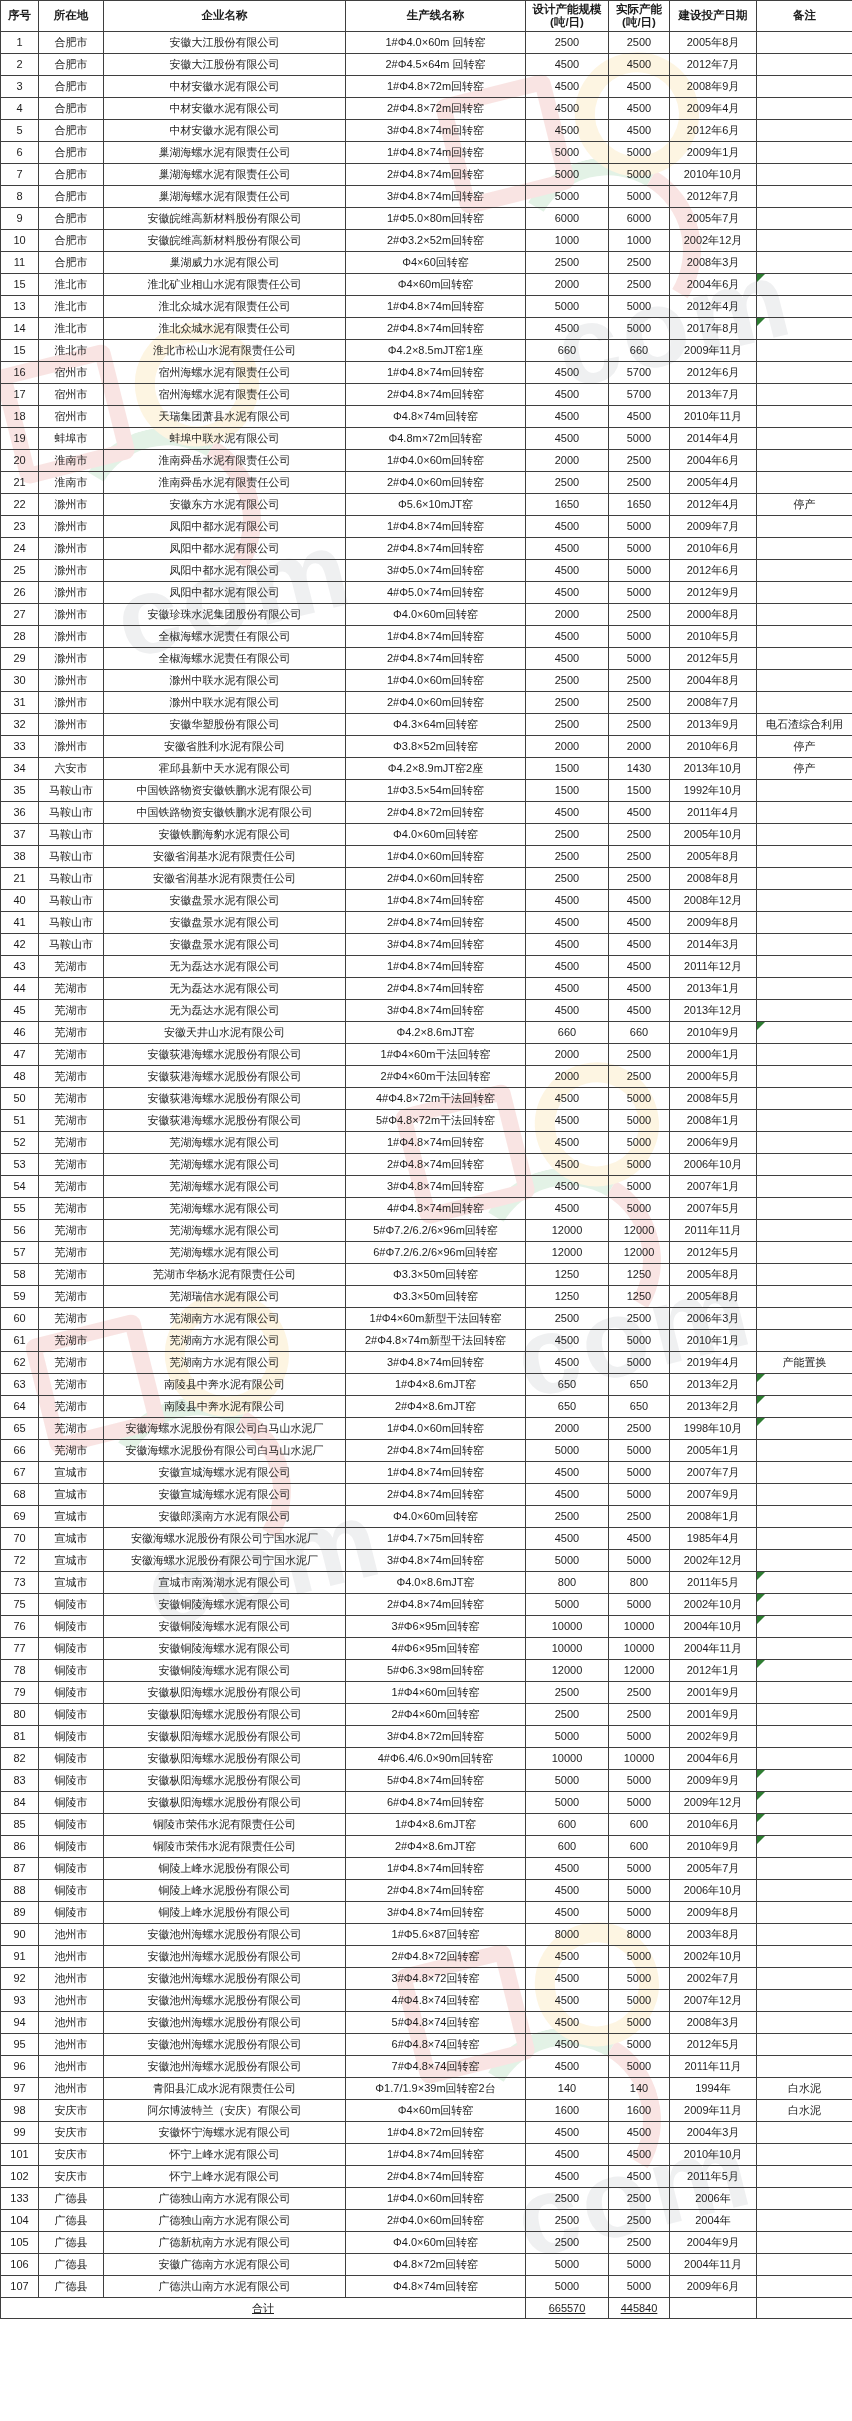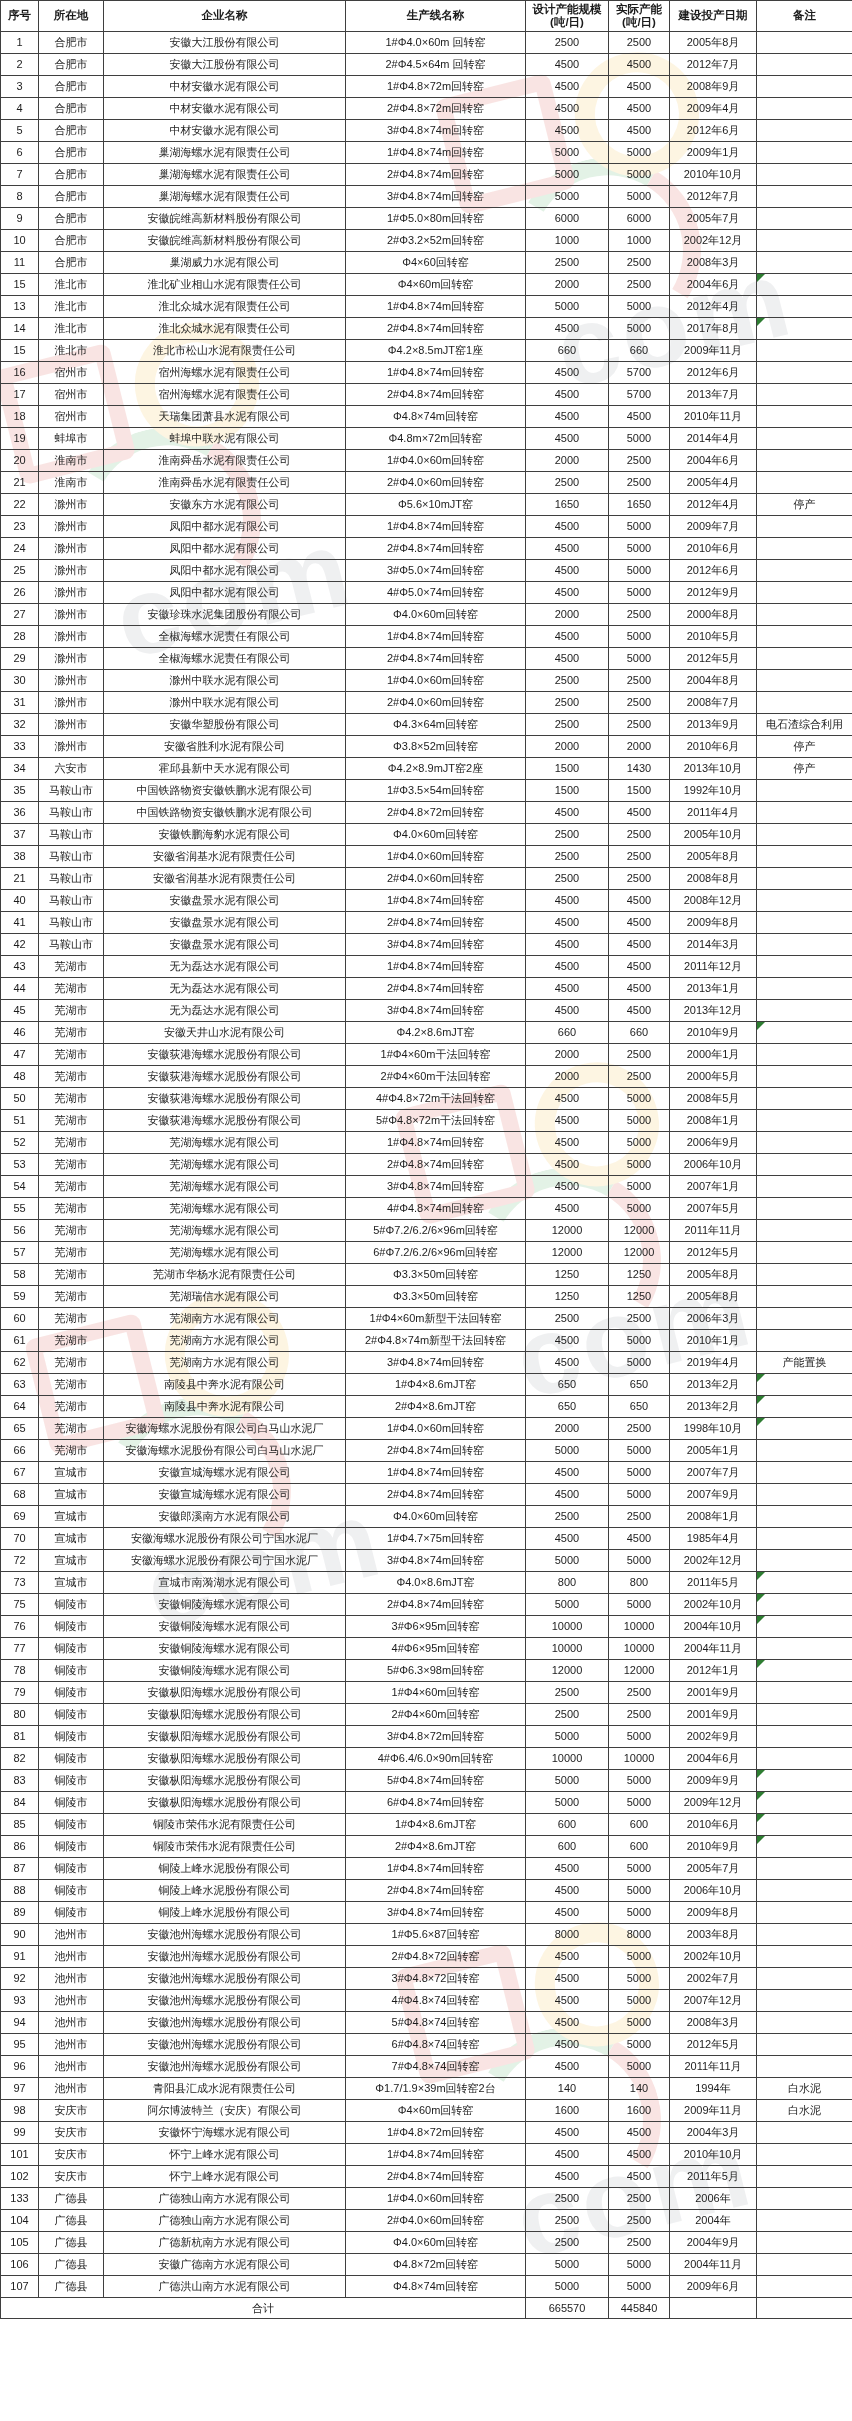--- a/index.html
+++ b/index.html
@@ -19,21 +19,21 @@
   }
   table.grid thead th{
     height:30px;
     font-weight:bold;
     font-size:11.5px;
     white-space:pre-line;
     background:transparent;
   }
   table.grid tbody td{height:21px;}
   td.c-company, td.c-line{text-align:left;padding-left:3px;}
-  tfoot td{height:20px;font-size:11.5px;}
+  tfoot td{height:20px;font-size:11.5px;text-decoration:underline;}
   td.flagged{position:relative;}
   td.flagged::before{
     content:"";position:absolute;top:0;left:0;width:0;height:0;
     border:4px solid transparent;border-top-color:#2e7d32;border-left-color:#2e7d32;
   }
   
   .wm{position:absolute;z-index:1;opacity:0.13;pointer-events:none;transform:rotate(-14deg);}
   .wm .row1{display:flex;gap:14px;}
   .wm .blk{width:86px;height:86px;border:16px solid #d23b2f;border-radius:10px;}
   .wm .ring{width:84px;height:84px;border:20px solid #f0b429;border-radius:50%;}

